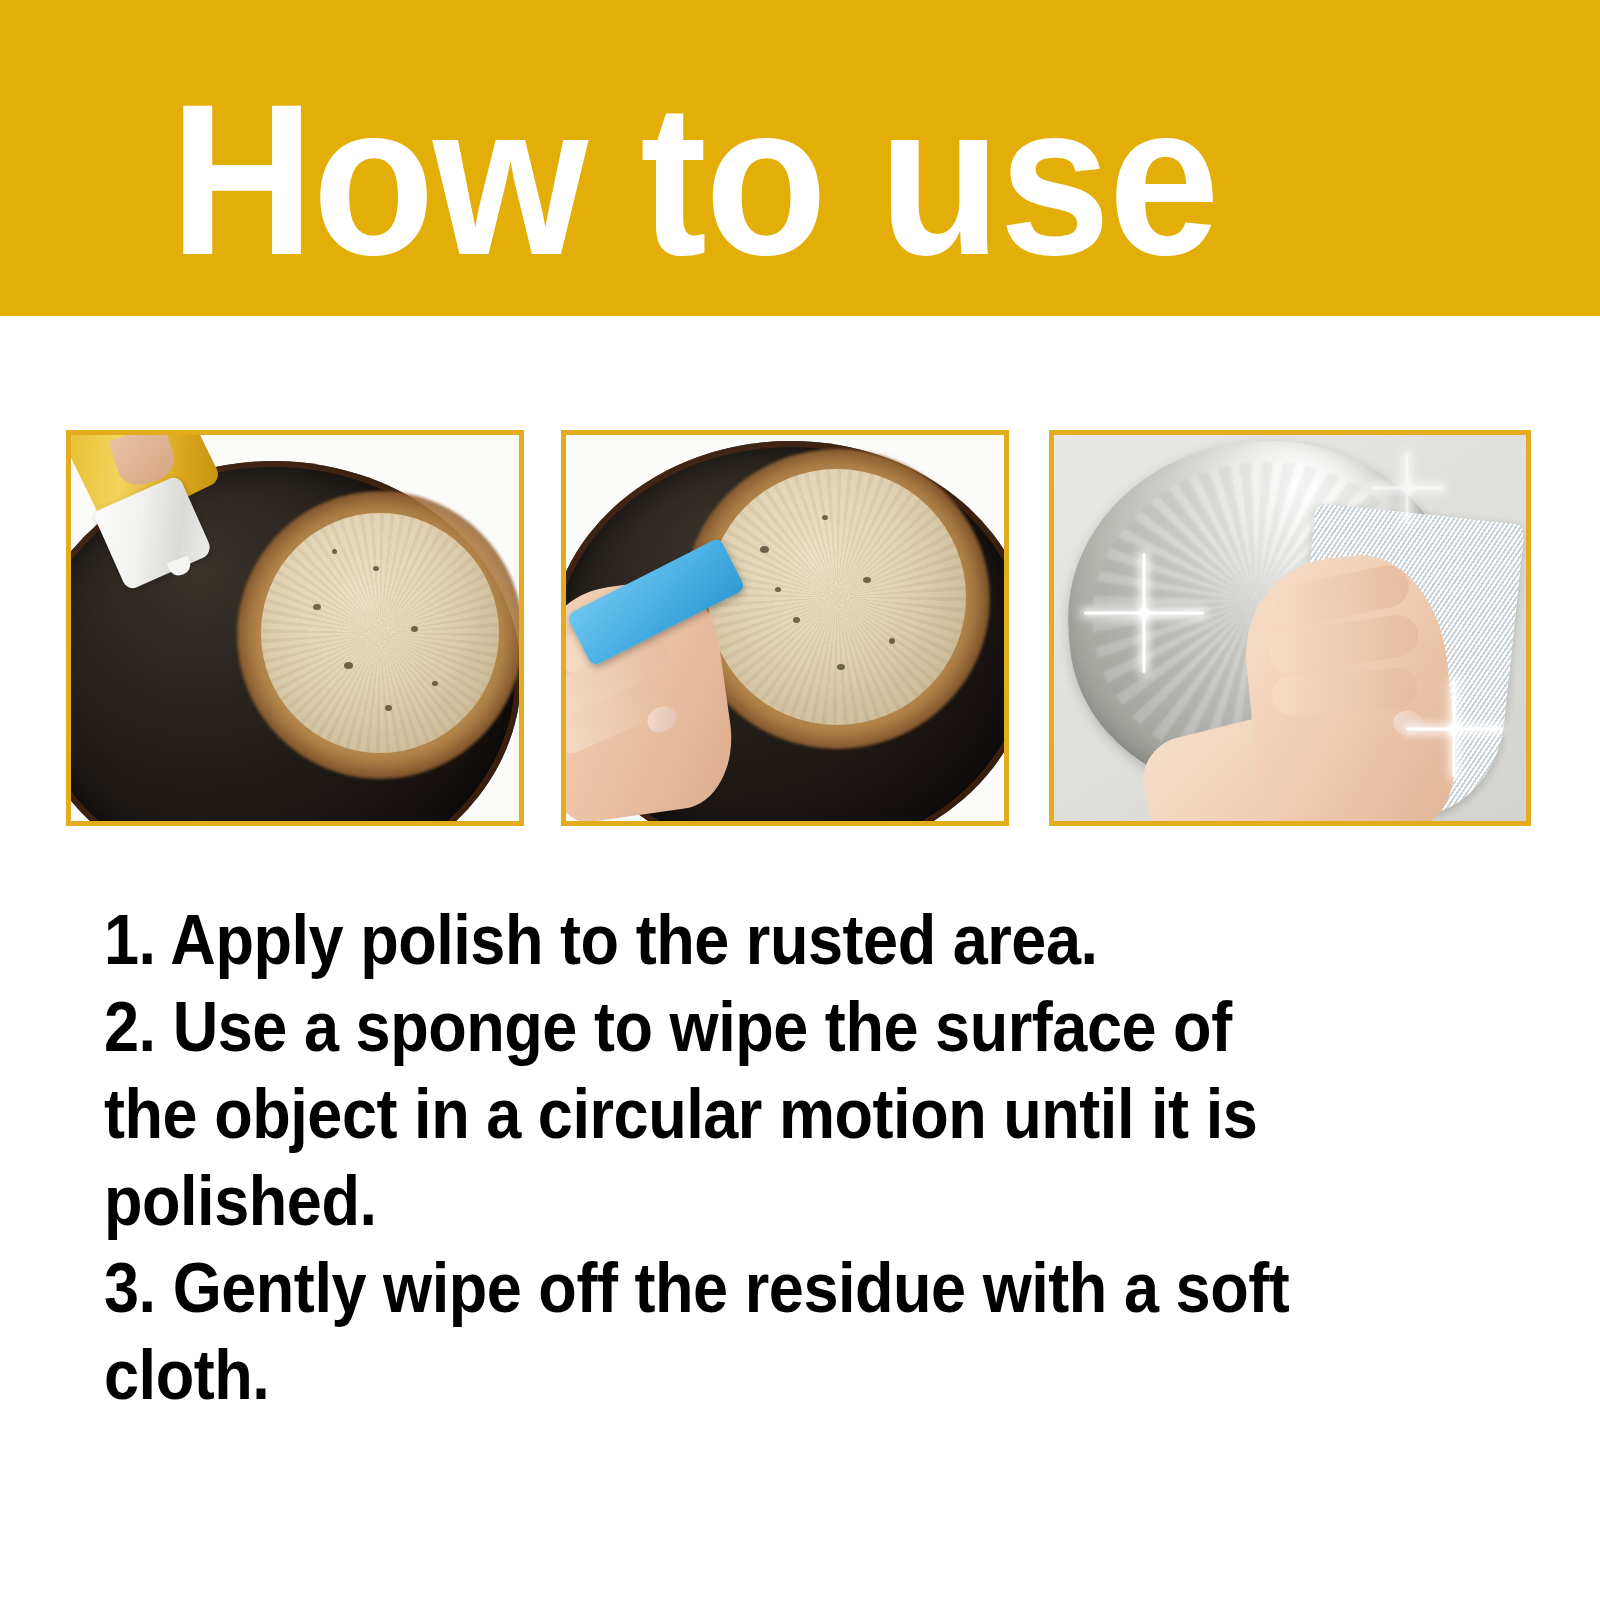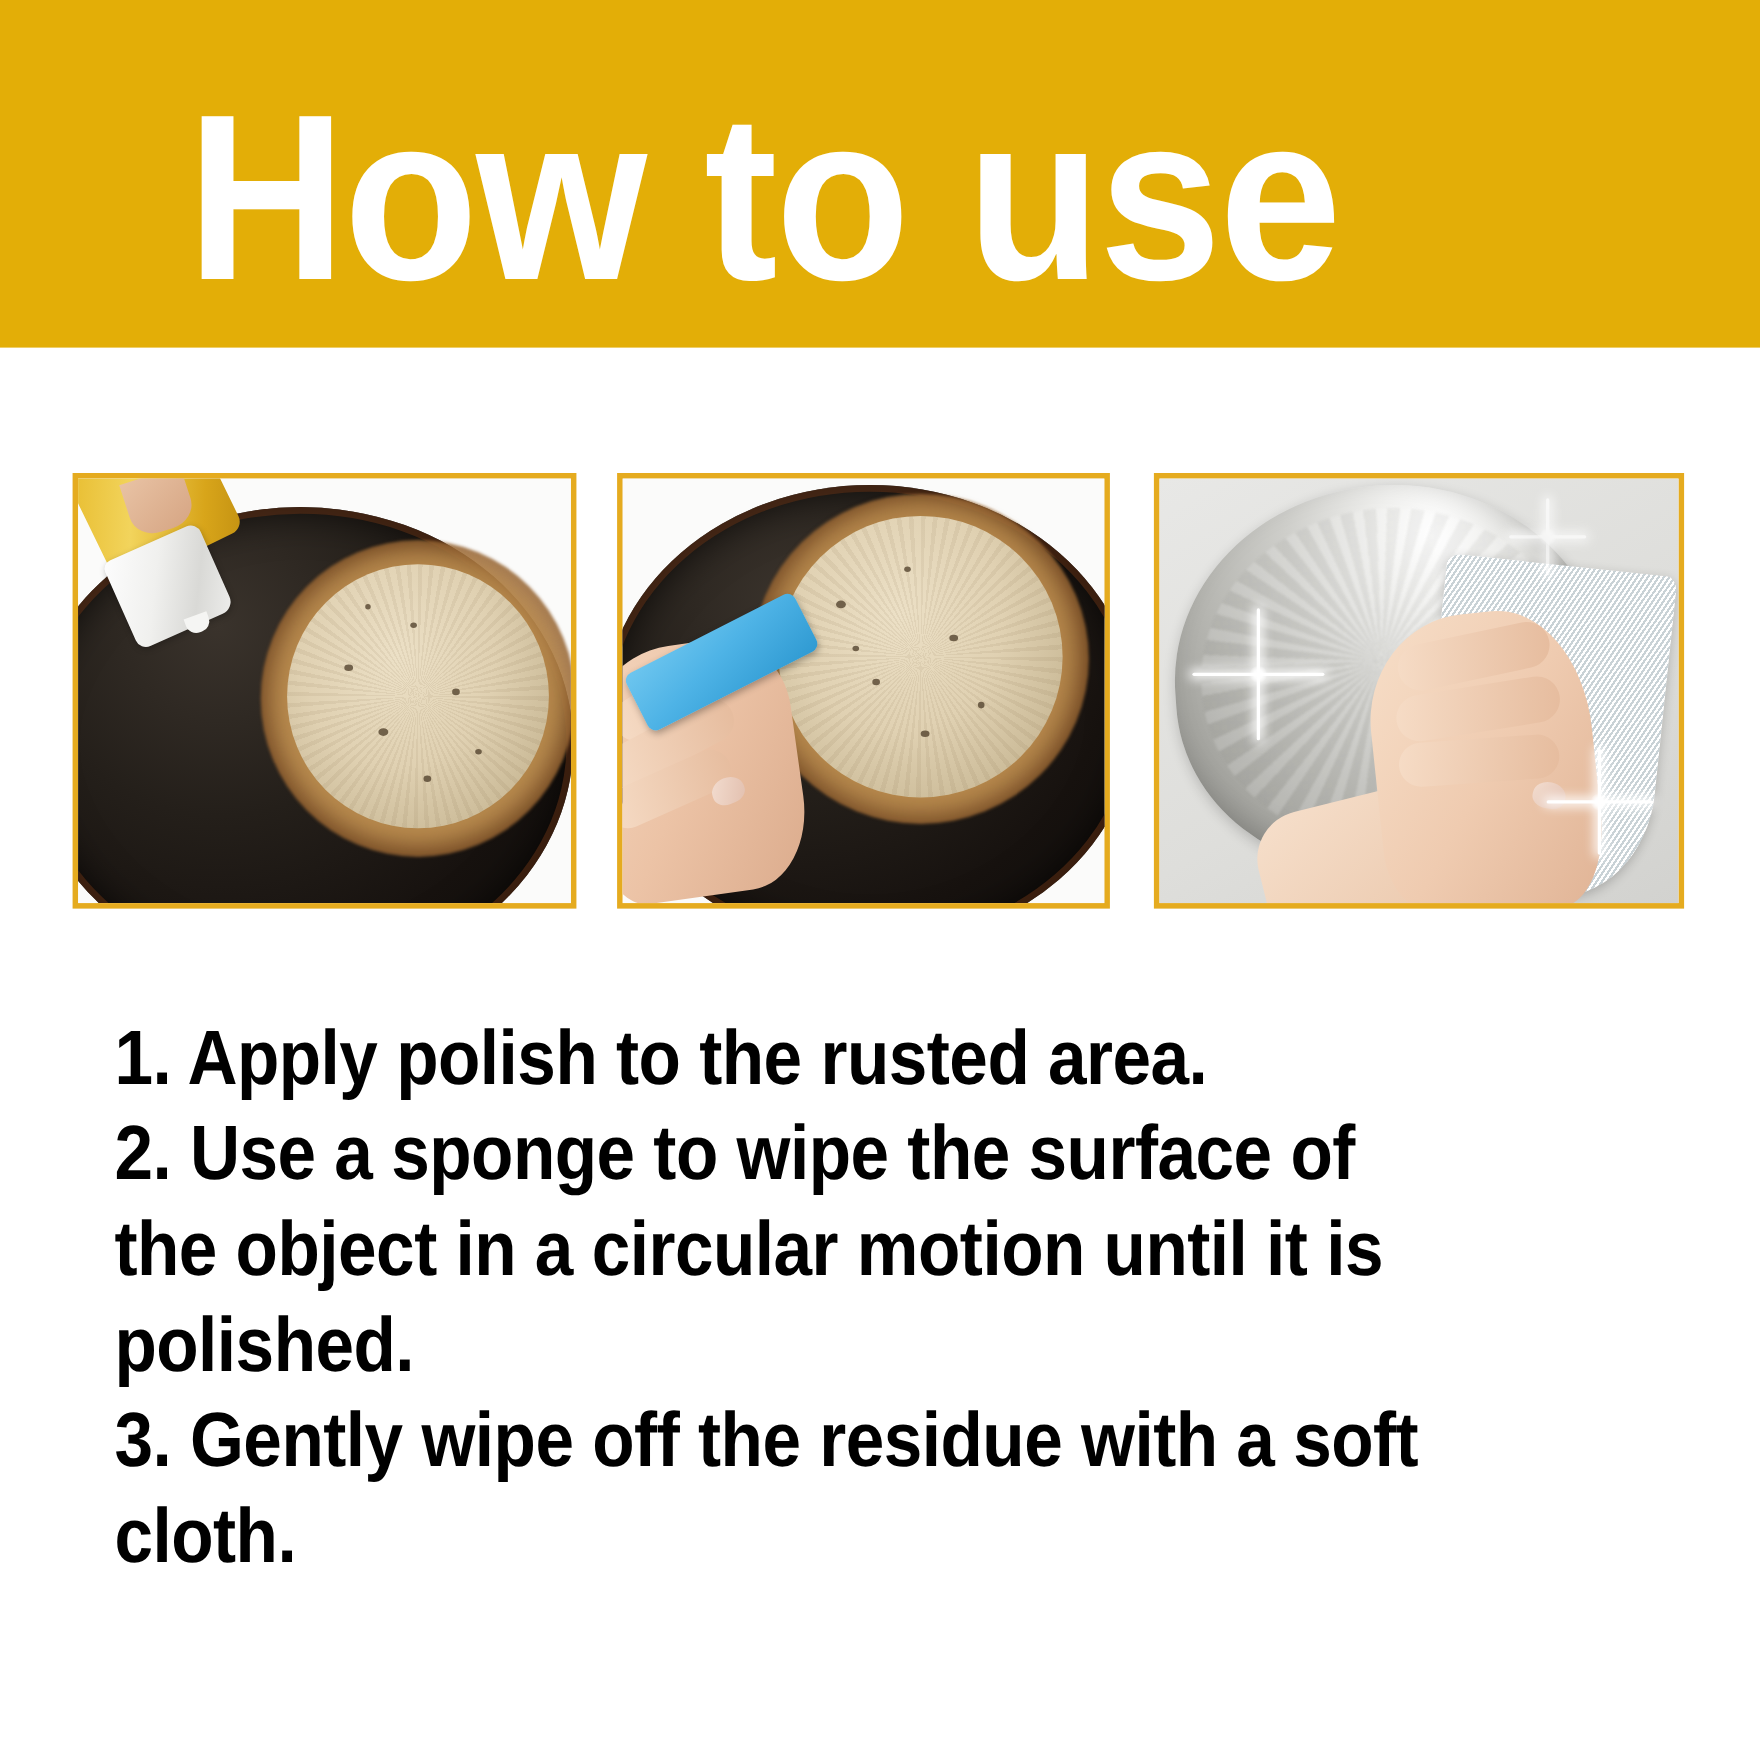--- a/index.html
+++ b/index.html
@@ -252,21 +252,21 @@
     border-radius: 50%;
   }
   .sp1 { left: 30px;  top: 118px; width: 120px; height: 120px; }
   .sp2 { left: 352px; top: 246px; width: 96px;  height: 96px;  }
   .sp3 { left: 318px; top: 18px;  width: 70px;  height: 70px; opacity:.75; }
 
   
   .instructions {
     position: absolute;
     left: 104px;
-    top: 918px;
+    top: 897px;
     width: 1370px;
   }
   .step {
     font-size: 70px;
     line-height: 87px;
     font-weight: 700;
     color: #000000;
     letter-spacing: -0.5px;
     transform: scaleX(0.90);
     transform-origin: left center;

